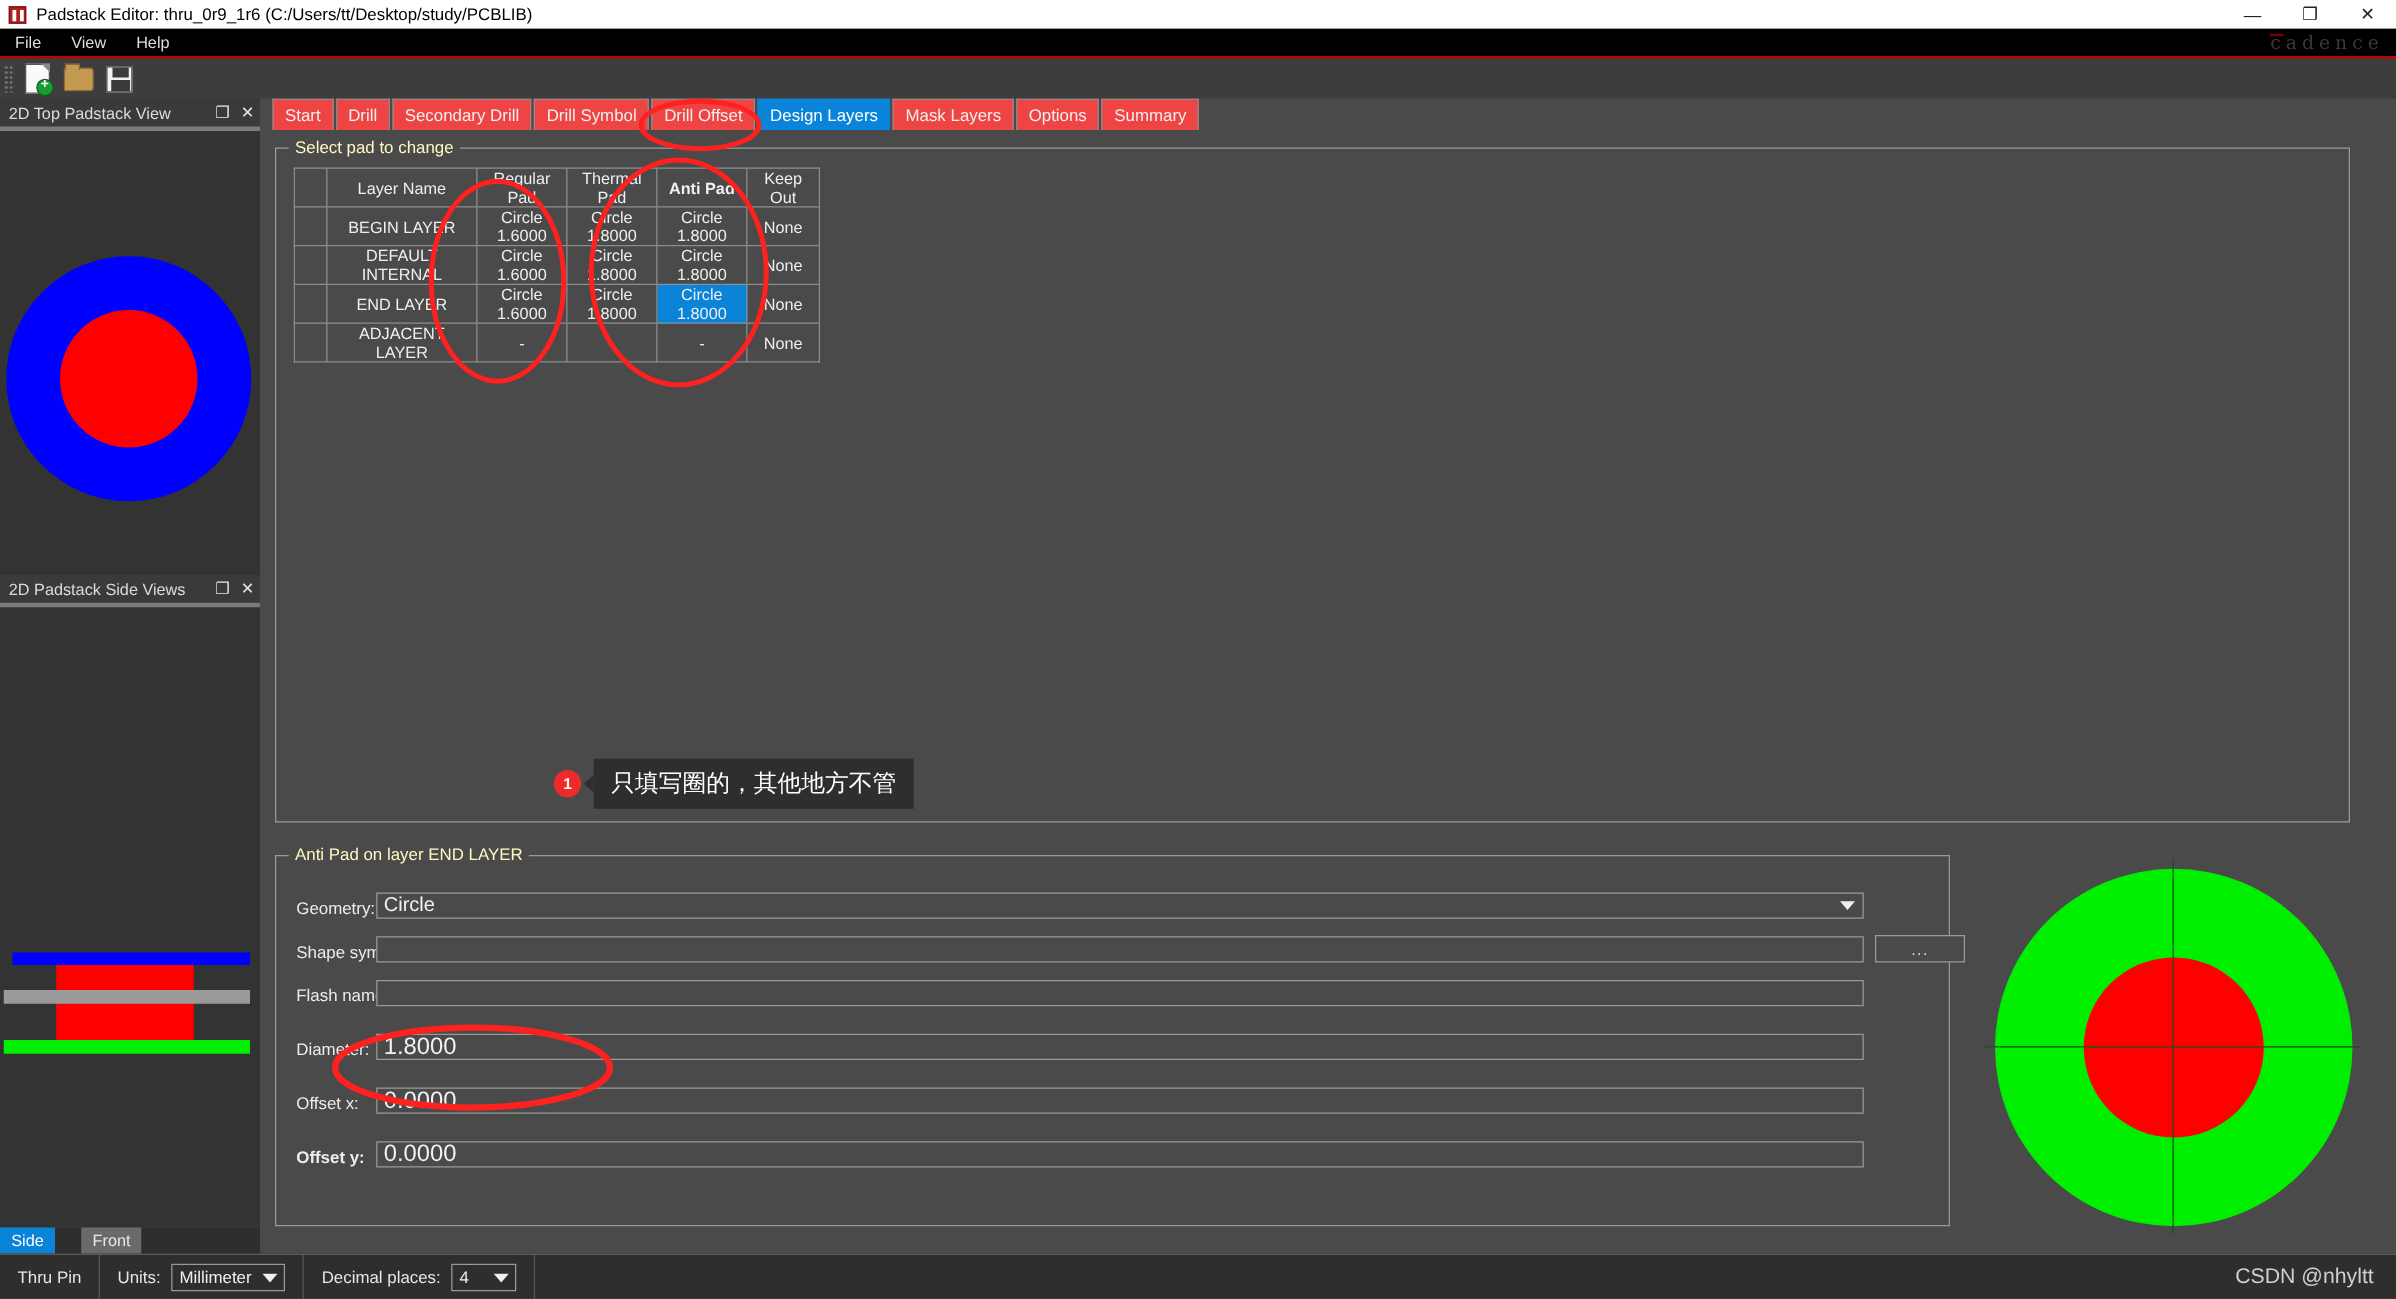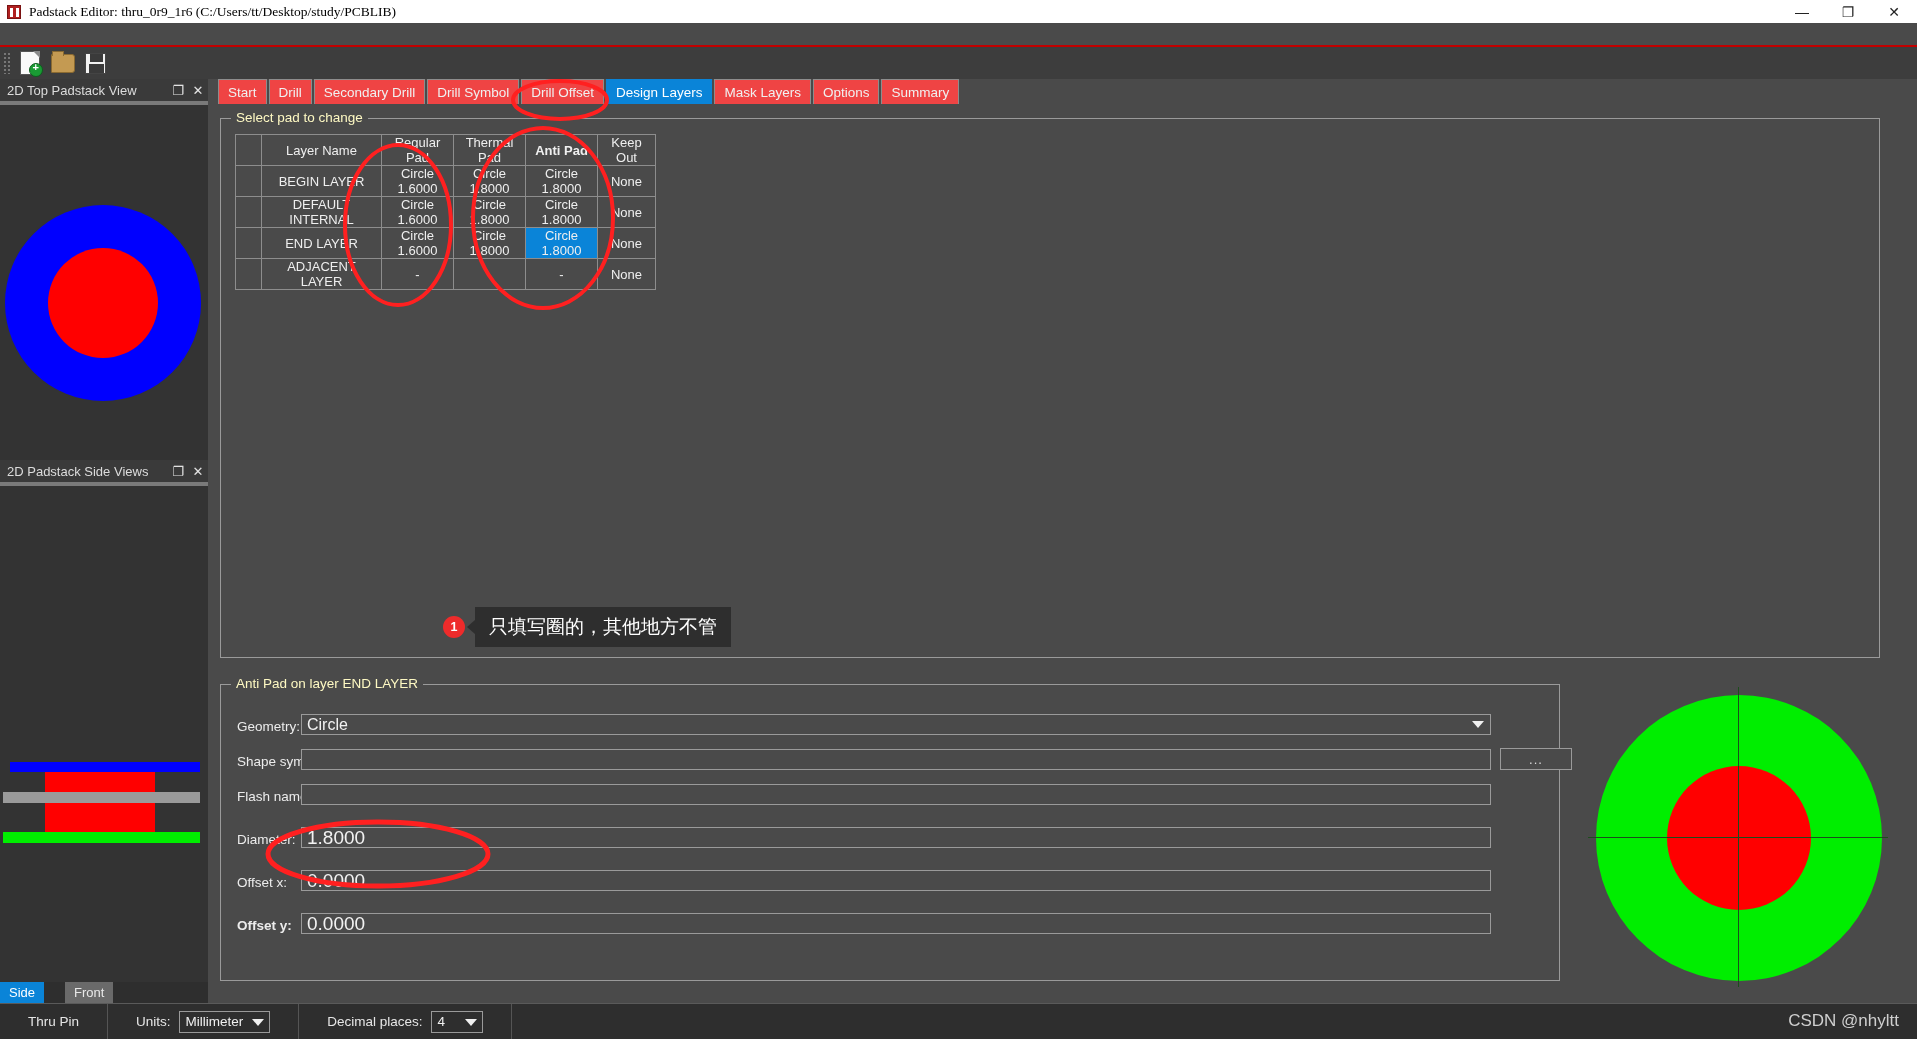--- a/index.html
+++ b/index.html
@@ -19,21 +19,21 @@
     background:#ffffff; color:#000;
     display:flex; align-items:center;
     font-size:13.5px;
   }
   .titlebar .tbicon {
     width:14px;height:14px;margin-left:7px;margin-right:8px;
     background:#b02020; border:1px solid #7a1212; position:relative; flex:none;
   }
   .titlebar .tbicon:before{content:"";position:absolute;left:2px;top:2px;width:3px;height:9px;background:#fff;}
   .titlebar .tbicon:after{content:"";position:absolute;left:8px;top:2px;width:3px;height:9px;background:#fff;}
-  .titlebar .tbtitle{ white-space:nowrap;font-family:Liberation Serif, serif; }
+  .titlebar .tbtitle{ white-space:nowrap; }
   .winbtns{ position:absolute; right:0; top:0; height:23px; display:flex; }
   .winbtn{ width:46px; height:23px; display:flex; align-items:center; justify-content:center;
            font-size:14px; color:#222; }
 
   
   .menubar{
     position:absolute; left:0; top:23px; width:1917px; height:22px;
     background:#000; color:#ddd; font-size:13px;
     display:flex; align-items:center;
   }
@@ -141,21 +141,21 @@
     position:absolute; height:22px; background:#4a4a4a; border:1px solid #9a9a9a;
     display:flex;align-items:center;justify-content:center; color:#dcdcdc; font-size:13px; letter-spacing:1px;
   }
 
   
   .statusbar{
     position:absolute; left:0; bottom:0; width:1917px; height:36px;
     background:#2e2e2e; border-top:1px solid #5a5a5a;
     display:flex; align-items:center; color:#e6e6e6; font-size:13.5px;
   }
-  .sbcell{ height:36px; display:flex; align-items:center; padding:0 28px; border-right:1px solid #555; }
+  .sbcell{ height:36px; display:flex; align-items:center; padding:0 14px; border-right:1px solid #555; }
   .sbcombo{
     height:22px; min-width:78px; background:#2e2e2e; border:1px solid #9a9a9a;
     margin-left:8px; position:relative; color:#f0f0f0; font-size:13.5px; line-height:20px; padding-left:6px; padding-right:26px;
   }
   .sbcombo .caret{ top:7px; right:5px; border-top-color:#f0f0f0; }
   .watermark{ position:absolute; right:18px; bottom:8px; color:#cfcfcf; font-size:17px; }
 
   
   .sidetabs{ position:absolute; left:0; bottom:36px; width:208px; height:21px; background:#2e2e2e; display:flex;gap:21px; }
   .stab{ height:21px; padding:0 9px; display:flex;align-items:center; font-size:13px; color:#e8e8e8; background:#6a6a6a;}
@@ -175,20 +175,26 @@
   <div class="titlebar">
     <div class="tbicon"></div>
     <div class="tbtitle">Padstack Editor: thru_0r9_1r6  (C:/Users/tt/Desktop/study/PCBLIB)</div>
     <div class="winbtns">
       <div class="winbtn">—</div>
       <div class="winbtn">❐</div>
       <div class="winbtn close">✕</div>
     </div>
   </div>
 
+  <div class="menubar">
+    <div class="menuitem">File</div>
+    <div class="menuitem">View</div>
+    <div class="menuitem">Help</div>
+    <div class="cadence"><i>cadence</i></div>
+  </div>
   <div class="redline"></div>
 
   <div class="toolbar">
     <div class="grip"></div>
     <div class="tbtn">
       <span class="ic-new">
           <em>+</em>
         </span>
     </div>
     <div class="tbtn">

